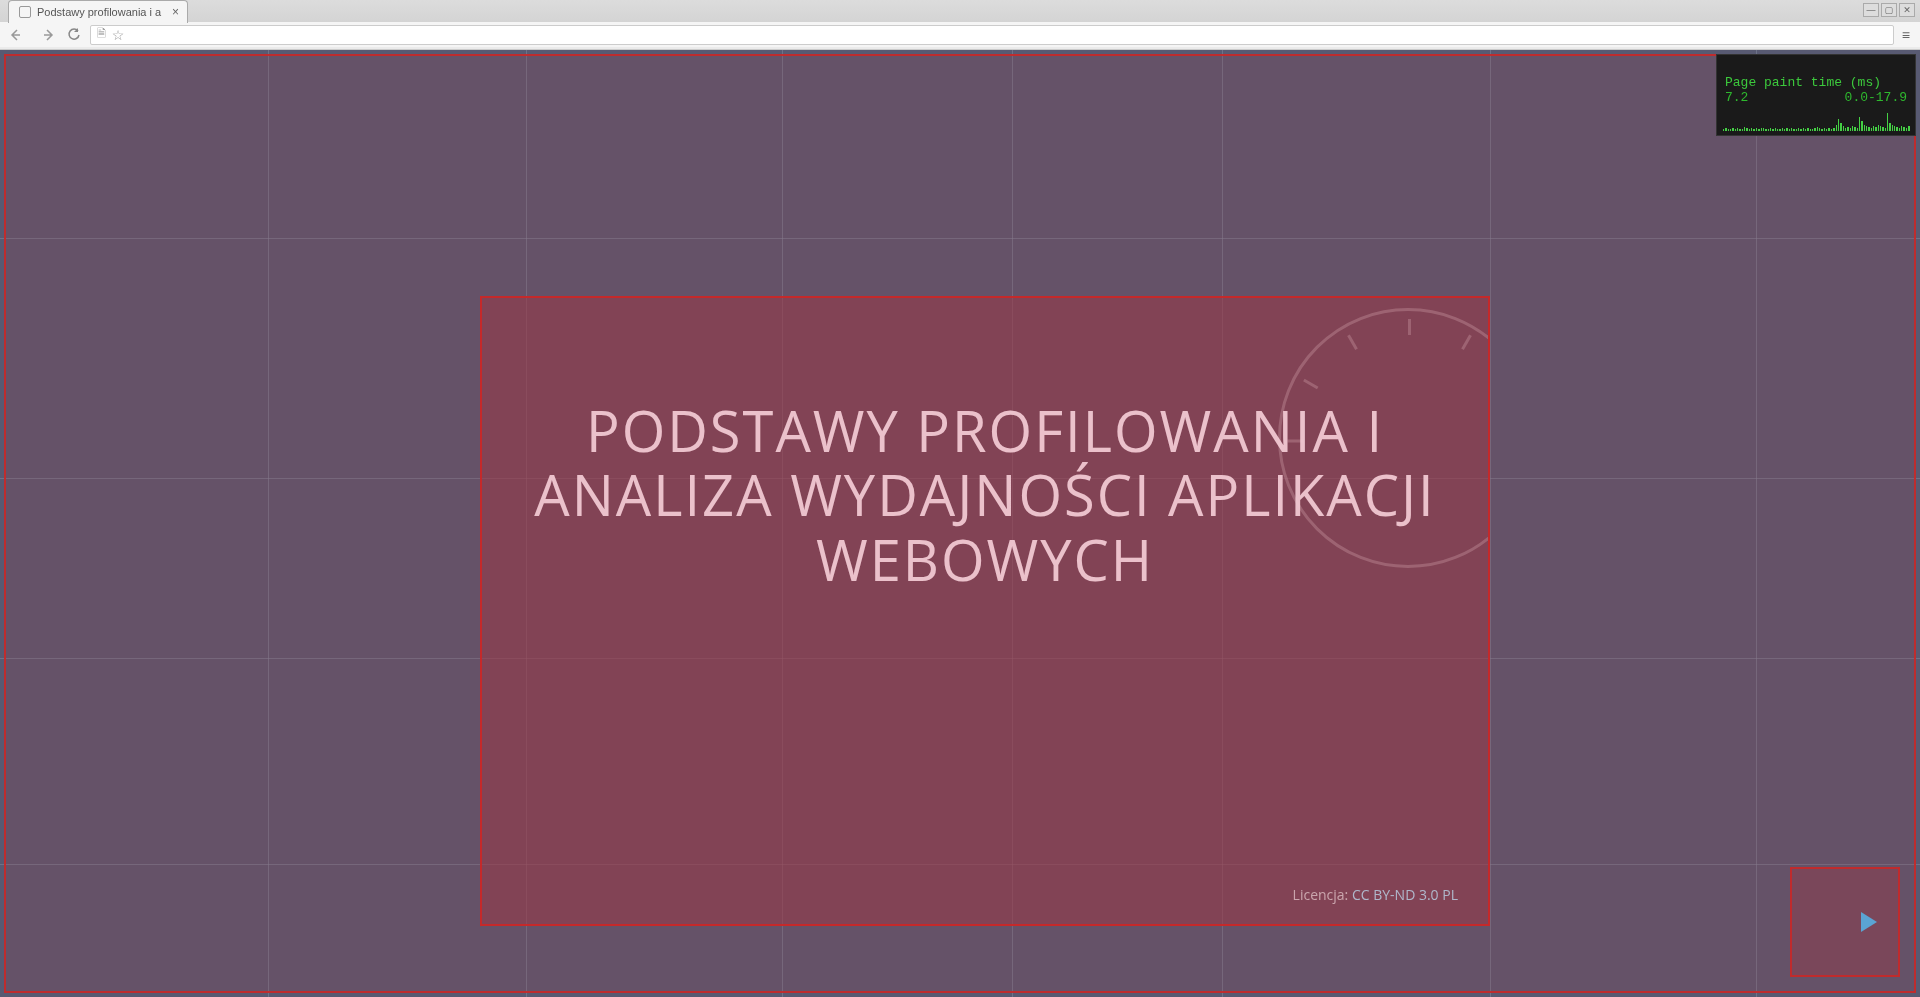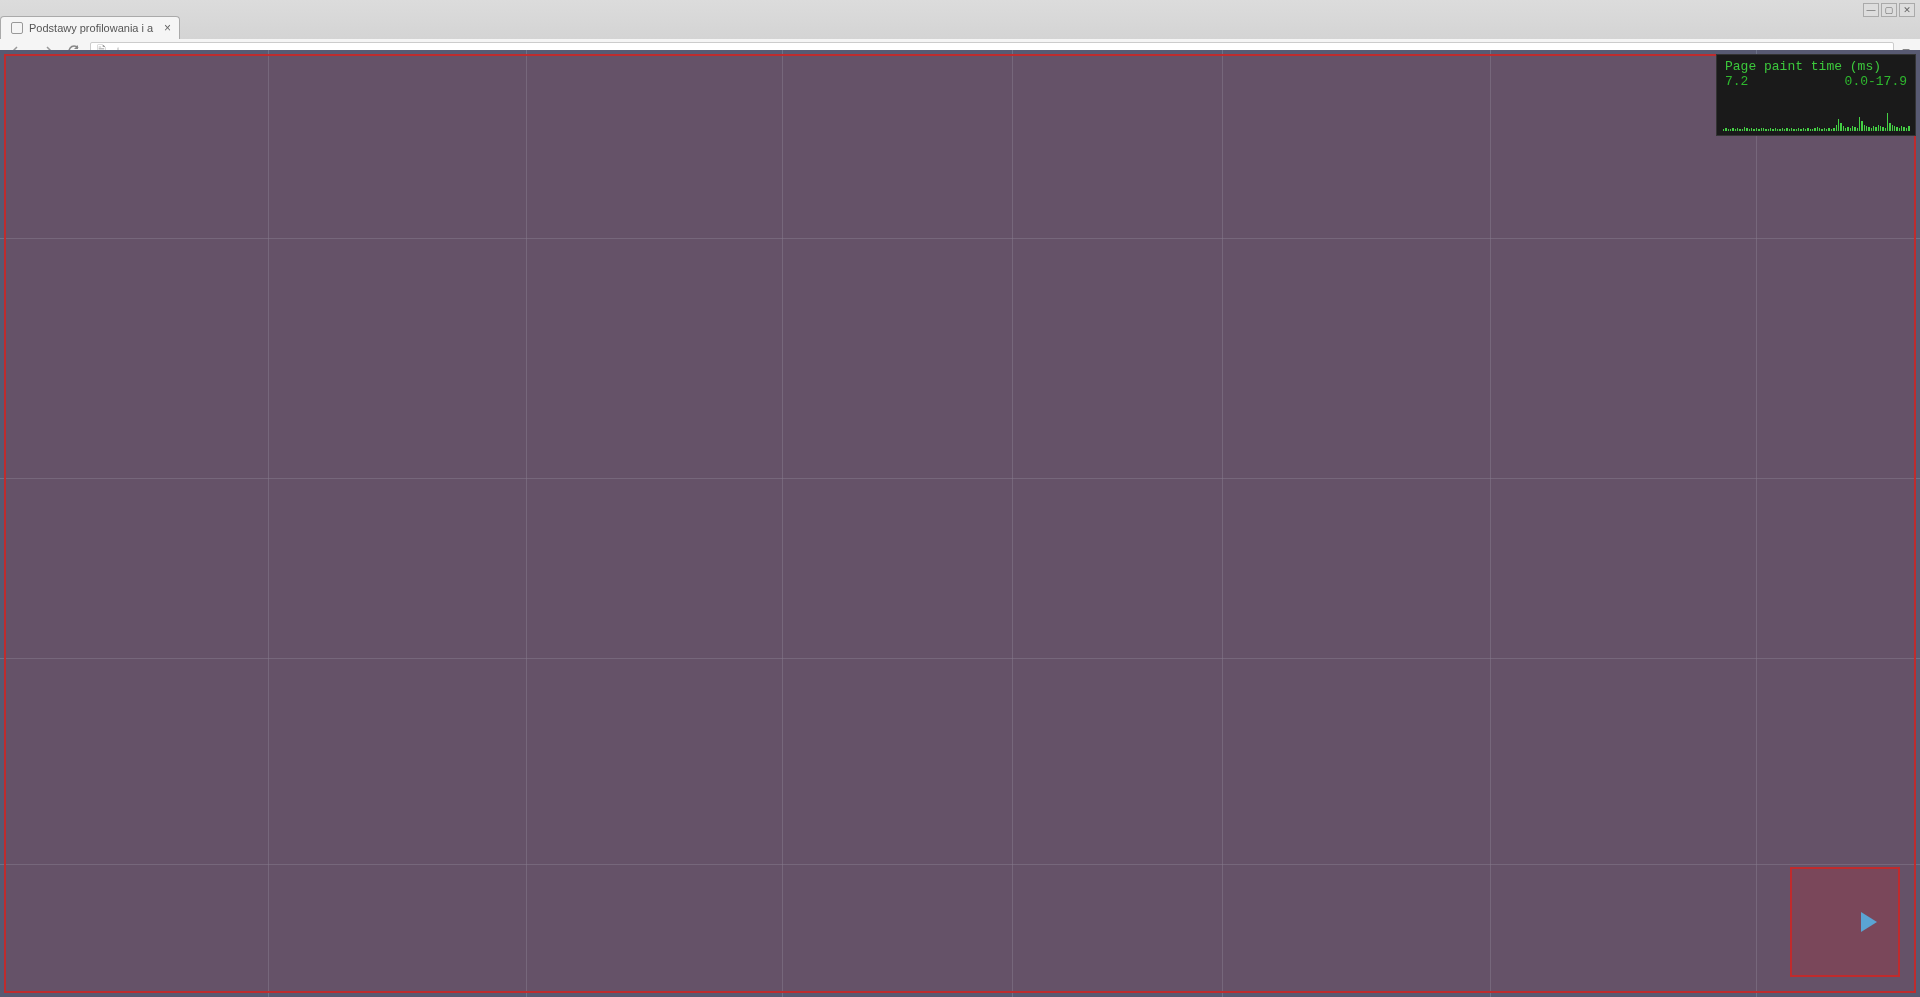--- a/index.html
+++ b/index.html
@@ -17,23 +17,24 @@
     }
     
     
     .browser-chrome {
       height: 50px;
       background: #ebebeb;
       border-bottom: 1px solid #ccc;
     }
     
     .tab-bar {
-      height: 39px;
-      display: flex;
-      align-items: flex-end;
+      height: 22px;
+      display: flex;
+      align-items: flex-start;
+      padding-left: 8px;
       background: linear-gradient(to bottom, #dcdcdc, #d4d4d4);
     }
     
     .tab {
       background: #f5f5f5;
       border: 1px solid #aaa;
       border-bottom: none;
       border-radius: 4px 4px 0 0;
       padding: 3px 8px 3px 10px;
       font-size: 11px;
@@ -259,21 +260,21 @@
       position: absolute;
       top: 4px;
       right: 4px;
       width: 200px;
       height: 82px;
       background: #1a1a1a;
       border: 1px solid #333;
       font-family: "Courier New", monospace;
       font-size: 13px;
       color: #2eb82e;
-      padding: 4px 8px;
+      padding: 20px 8px;
     }
     
     .paint-header {
       color: #3cc93c;
     }
     
     .paint-values {
       display: flex;
       justify-content: space-between;
       gap: 42px;
@@ -346,20 +347,35 @@
       <div class="grid-line-v" style="left: 1490px;"></div>
       <div class="grid-line-v" style="left: 1756px;"></div>
       <div class="grid-line-h" style="top: 188px;"></div>
       <div class="grid-line-h" style="top: 428px;"></div>
       <div class="grid-line-h" style="top: 608px;"></div>
       <div class="grid-line-h" style="top: 814px;"></div>
     </div>
 
   <div class="overlay-outer"></div>
 
+  <div class="slide-box">
+    <div class="clock-circle">
+      <div class="clock-tick" style="transform: rotate(0deg)"></div>
+      <div class="clock-tick" style="transform: rotate(30deg)"></div>
+
+      <div class="clock-tick" style="transform: rotate(-30deg)"></div>
+      <div class="clock-tick" style="transform: rotate(-60deg)"></div>
+      <div class="clock-tick" style="transform: rotate(-90deg)"></div>
+    </div>
+    <h1 class="slide-title">PODSTAWY PROFILOWANIA I ANALIZA WYDAJNOŚCI APLIKACJI WEBOWYCH</h1>
+    <div class="license">
+      <span>Licencja:</span>
+      <span class="license-link">CC BY-ND 3.0 PL</span>
+    </div>
+  </div>
 
   <div class="nav-arrow-box">
     <svg width="28" height="28" viewBox="0 0 28 28">
       <path d="M6 4 L22 14 L6 24 Z"></path>
     </svg>
   </div>
 
   <div class="paint-overlay">
     <div class="paint-header">Page paint time (ms)</div>
     <div class="paint-values">

